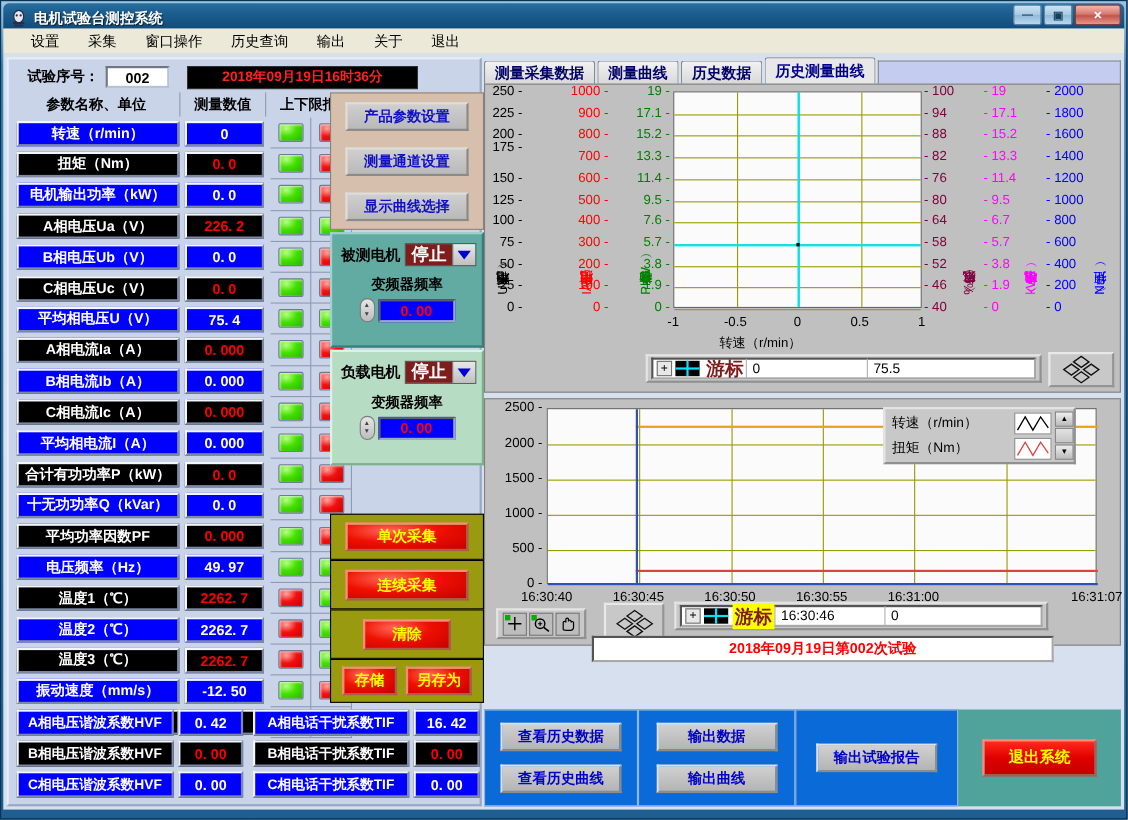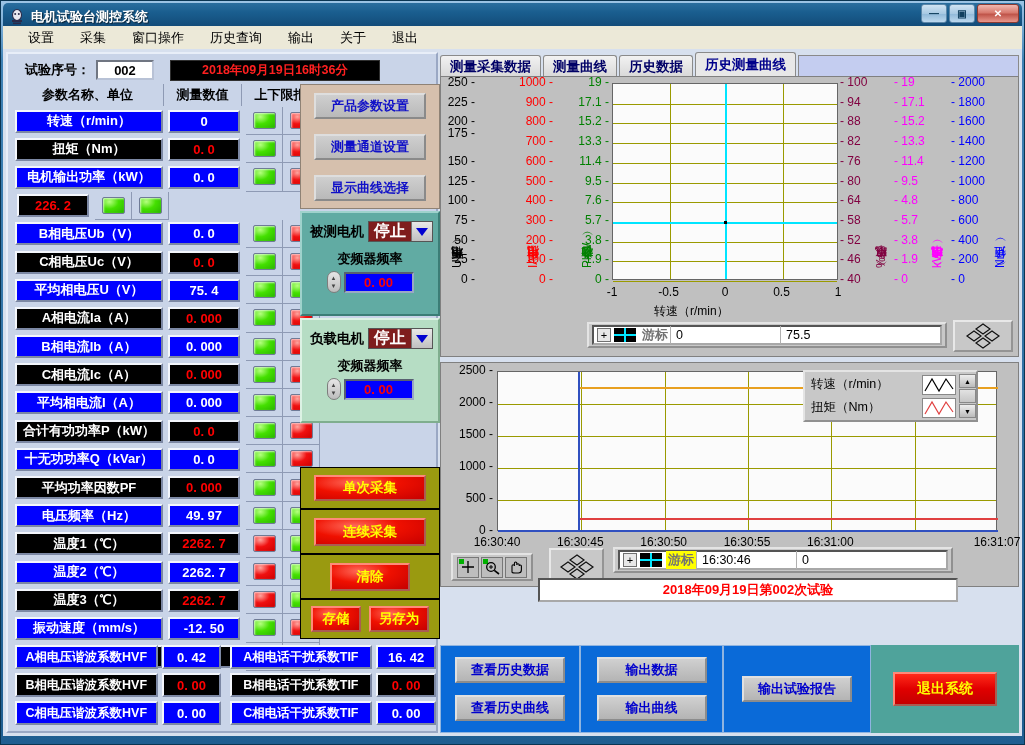--- a/index.html
+++ b/index.html
@@ -287,21 +287,21 @@
     width: 14px; height: 14px; margin-left: 3px;
     border: 1px solid #707070; background: #e8e8e8;
     font-size: 11px; line-height: 12px; text-align: center; color: #000;
   }
   .cur-glyph {
     width: 22px; height: 14px; margin-left: 3px; background: #000;
     position: relative;
   }
   .cur-glyph::before { content:''; position:absolute; left:0; top:6px; width:22px; height:2px; background:#00e5ff; }
   .cur-glyph::after  { content:''; position:absolute; left:10px; top:0; width:2px; height:14px; background:#00e5ff; }
-  .cur-label { font-size: 13px; font-weight: bold; margin-left: 4px; padding: 0 2px; color: #737373; }
+  .cur-label { font-size: 17px; font-weight: bold; margin-left: 4px; padding: 0 2px; color: #7f1d1d; }
   .cur-cell {
     height: 18px; border-left: 1px solid #b0b0b0;
     font-size: 12.5px; color: #000; display: flex; align-items: center; padding-left: 5px;
   }
 
   .diamond-btn {
     position: absolute;
     background: #c8c8c8; border: 2px outset #e8e8e8;
     display: flex; align-items: center; justify-content: center;
   }
@@ -435,20 +435,21 @@
             <div class="lamps">
               <div class="lampcell">
                 <div class="lamp green"></div>
               </div>
               <div class="lampcell">
                 <div class="lamp red"></div>
               </div>
             </div>
           </div>
           <div class="prow">
+            <div class="pname bg-black-w">A相电压Ua（V）</div>
             <div class="pval bg-black">226. 2</div>
             <div class="lamps">
               <div class="lampcell">
                 <div class="lamp green"></div>
               </div>
               <div class="lampcell">
                 <div class="lamp green"></div>
               </div>
             </div>
           </div>
@@ -790,21 +791,21 @@
             <div class="ytick" style="color: rgb(128, 0, 64); top: 155.6px; left: 399px; width: 50px; text-align: left;">- 52</div>
             <div class="ytick" style="color: rgb(128, 0, 64); top: 175.3px; left: 399px; width: 50px; text-align: left;">- 46</div>
             <div class="ytick" style="color: rgb(128, 0, 64); top: 195px; left: 399px; width: 50px; text-align: left;">- 40</div>
             <div class="axtitle" style="color: rgb(128, 0, 64); left: 432px; top: 24px; height: 167px; transform: rotate(180deg);">电机效率（%）</div>
             <div class="ytick" style="color: rgb(255, 0, 255); top: -2px; left: 453px; width: 50px; text-align: left;">- 19</div>
             <div class="ytick" style="color: rgb(255, 0, 255); top: 17.7px; left: 453px; width: 50px; text-align: left;">- 17.1</div>
             <div class="ytick" style="color: rgb(255, 0, 255); top: 37.4px; left: 453px; width: 50px; text-align: left;">- 15.2</div>
             <div class="ytick" style="color: rgb(255, 0, 255); top: 57.1px; left: 453px; width: 50px; text-align: left;">- 13.3</div>
             <div class="ytick" style="color: rgb(255, 0, 255); top: 76.8px; left: 453px; width: 50px; text-align: left;">- 11.4</div>
             <div class="ytick" style="color: rgb(255, 0, 255); top: 96.5px; left: 453px; width: 50px; text-align: left;">- 9.5</div>
-            <div class="ytick" style="color: rgb(255, 0, 255); top: 116.2px; left: 453px; width: 50px; text-align: left;">- 4.8</div>
+            <div class="ytick" style="color: rgb(255, 0, 255); top: 116.2px; left: 453px; width: 50px; text-align: left;">- 6.7</div>
             <div class="ytick" style="color: rgb(255, 0, 255); top: 135.9px; left: 453px; width: 50px; text-align: left;">- 5.7</div>
             <div class="ytick" style="color: rgb(255, 0, 255); top: 155.6px; left: 453px; width: 50px; text-align: left;">- 3.8</div>
             <div class="ytick" style="color: rgb(255, 0, 255); top: 175.3px; left: 453px; width: 50px; text-align: left;">- 1.9</div>
             <div class="ytick" style="color: rgb(255, 0, 255); top: 195px; left: 453px; width: 50px; text-align: left;">- 0</div>
             <div class="axtitle" style="color: rgb(255, 0, 255); left: 488px; top: 24px; height: 167px; transform: rotate(180deg);">电机输出功率（kW）</div>
             <div class="ytick" style="color: rgb(0, 0, 255); top: -2px; left: 510px; width: 50px; text-align: left;">- 2000</div>
             <div class="ytick" style="color: rgb(0, 0, 255); top: 17.7px; left: 510px; width: 50px; text-align: left;">- 1800</div>
             <div class="ytick" style="color: rgb(0, 0, 255); top: 37.4px; left: 510px; width: 50px; text-align: left;">- 1600</div>
             <div class="ytick" style="color: rgb(0, 0, 255); top: 57.1px; left: 510px; width: 50px; text-align: left;">- 1400</div>
             <div class="ytick" style="color: rgb(0, 0, 255); top: 76.8px; left: 510px; width: 50px; text-align: left;">- 1200</div>

